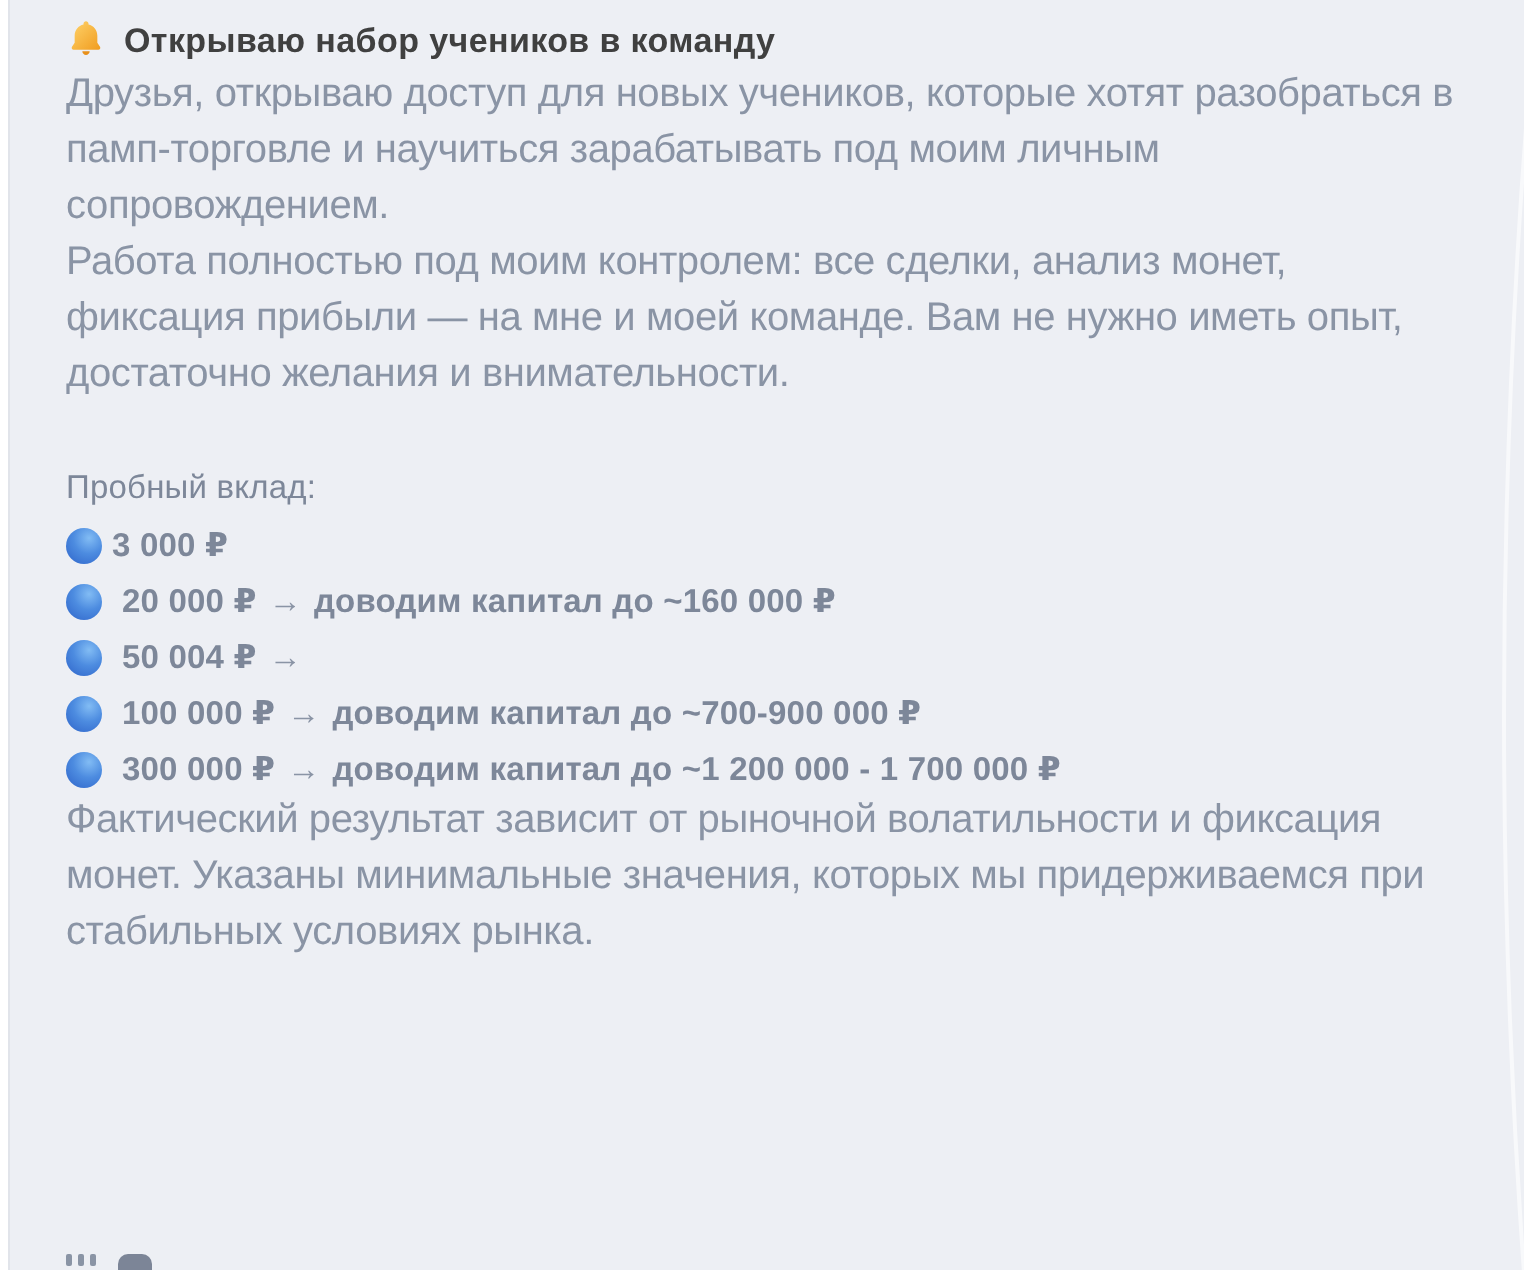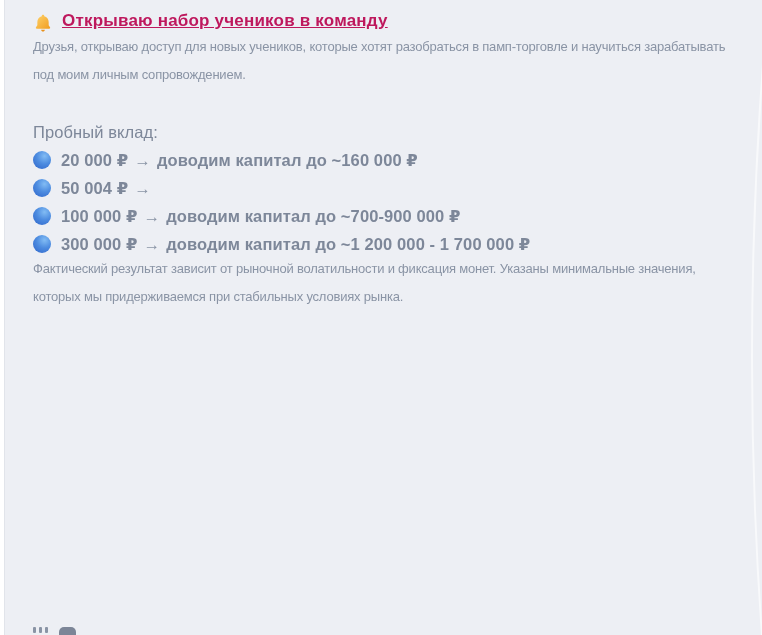--- a/index.html
+++ b/index.html
@@ -15,28 +15,27 @@
   }
   .deco-arc{
     position:absolute;left:751px;top:-3545px;width:7800px;height:7800px;
     border-radius:50%;border:2px solid rgba(255,255,255,0.6);
     pointer-events:none;
   }
   .content{
     position:absolute;left:33px;top:0;width:695px;
   }
   .post-title{
-    margin-top:9px;display:flex;align-items:flex-end;gap:9px;
-    font-size:17px;font-weight:bold;color:#be185d;line-height:24px;
+    margin-top:9px;display:flex;align-items:flex-start;gap:9px;
+    font-size:17px;font-weight:bold;color:#404040;line-height:24px;
     letter-spacing:.2px;
-    text-decoration:underline;
   }
   .bell{width:20px;height:20px;flex:0 0 auto;display:block;}
   p.body-text{
-    margin:0;font-size:13px;line-height:28px;color:#8a94a5;
+    margin:0;font-size:20px;line-height:28px;color:#8a94a5;
     letter-spacing:-0.2px;
   }
   .p-intro{margin-top:24px;}
   .p-control{margin-top:28px;}
   .section-heading{
     font-size:16.5px;font-weight:normal;color:#7d8799;line-height:22px;
     letter-spacing:.1px;
   }
   .trial-heading{margin-top:32px;}
   .deposits-heading{margin-top:34px;}
@@ -76,22 +75,27 @@
         </linearGradient>
       </defs>
       <path fill="url(#bg1)" d="M12 2c.8 0 1.5.6 1.5 1.4v.5C16.6 4.6 18.8 7.3 18.8 10.7v4.1l1.6 2.4c.5.8 0 1.8-1 1.8H4.6c-1 0-1.5-1-1-1.8l1.6-2.4v-4.1c0-3.4 2.2-6.1 5.3-6.8v-.5C10.5 2.6 11.2 2 12 2z"></path>
       <path fill="#e8901a" d="M9.8 20h4.4c0 1.2-1 2.2-2.2 2.2s-2.2-1-2.2-2.2z"></path>
     </svg>
     <span>Открываю набор учеников в команду</span>
   </div>
 
   <p class="body-text p-intro">Друзья, открываю доступ для новых учеников, которые хотят разобраться в памп-торговле и научиться зарабатывать под моим личным сопровождением.</p>
 
+  <p class="body-text p-control">Работа полностью под моим контролем: все сделки, анализ монет, фиксация прибыли — на мне и моей команде. Вам не нужно иметь опыт, достаточно желания и внимательности.</p>
 
   <div class="section-heading trial-heading">Пробный вклад:</div>
+  <div class="dep-row trial-row">
+    <span class="sphere"></span>
+    <span>3 000 ₽</span>
+  </div>
 
   <div class="dep-list">
     <div class="dep-row">
       <span class="sphere"></span>
       <span>20 000 ₽</span>
       <span class="dep-arrow">→</span>
       <span>доводим капитал до ~160 000 ₽</span>
     </div>
     <div class="dep-row">
       <span class="sphere"></span>

